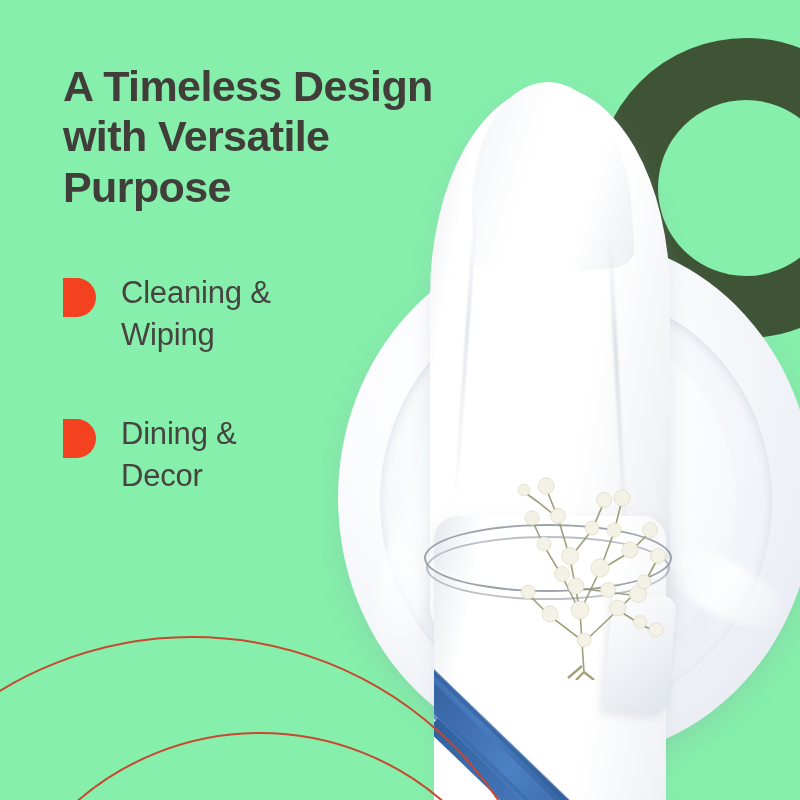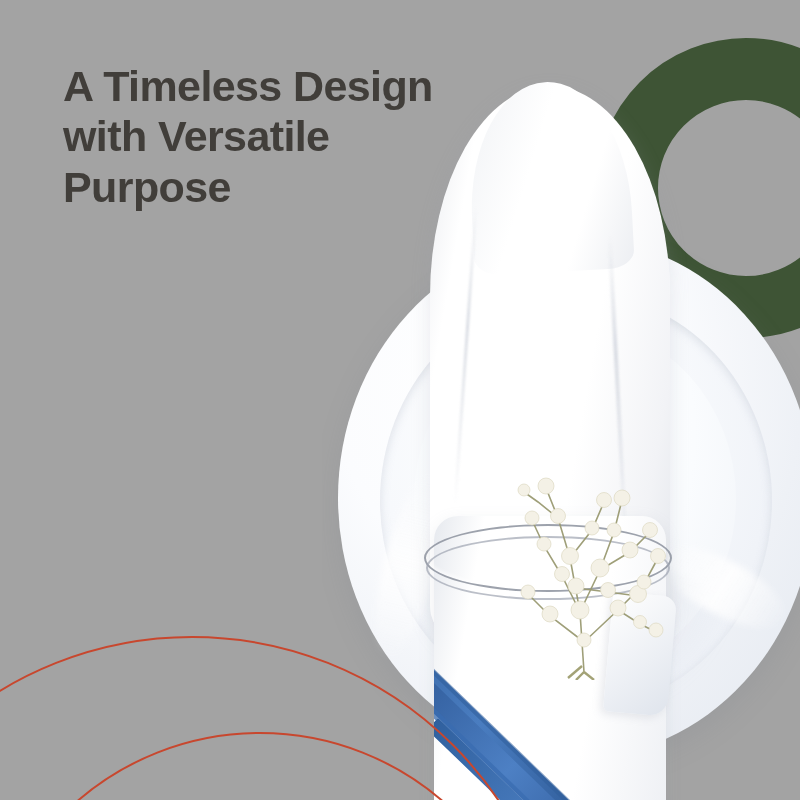--- a/index.html
+++ b/index.html
@@ -7,21 +7,21 @@
 
   html, body {
     width:800px; height:800px;
     font-family:"Liberation Sans", sans-serif;
     overflow:hidden;
   }
 
   #canvas {
     position:relative;
     width:800px; height:800px;
-    background:#a3a3a3;
+    background:#86efac;
     overflow:hidden;
   }
 
   
   .green-ring {
     position:absolute;
     left:596px; top:38px;
     width:300px; height:300px;
     border-radius:50%;
     border:62px solid #3e5435;
@@ -349,15 +349,30 @@
 
   <div class="circle-outline outer"></div>
   <div class="circle-outline inner"></div>
 
   <div class="text-col">
 
     <h1 class="headline">A Timeless Design
 with Versatile
 Purpose</h1>
 
+    <div class="bullets">
+
+      <div class="bullet-row">
+        <span class="bullet-marker"></span>
+        <span class="bullet-label">Cleaning &amp;
+Wiping</span>
+      </div>
+
+      <div class="bullet-row">
+        <span class="bullet-marker"></span>
+        <span class="bullet-label">Dining &amp;
+Decor</span>
+      </div>
+
+    </div>
   </div>
 
 </div>
 
 </body></html>

